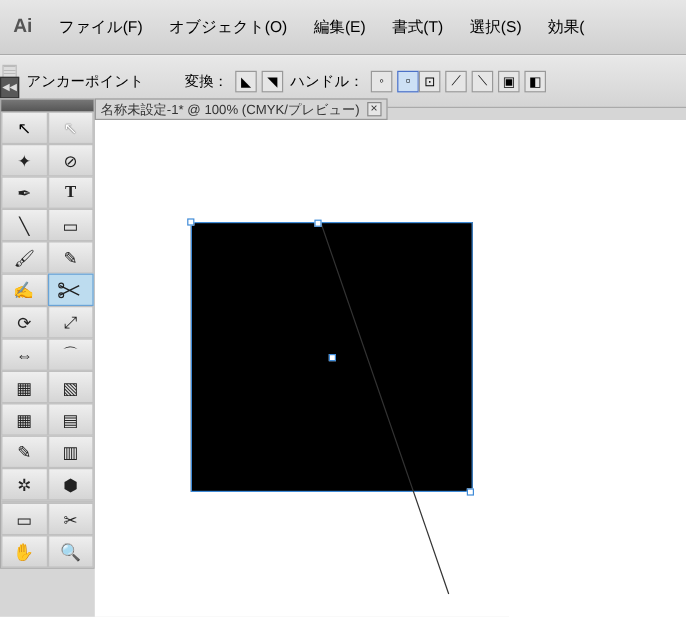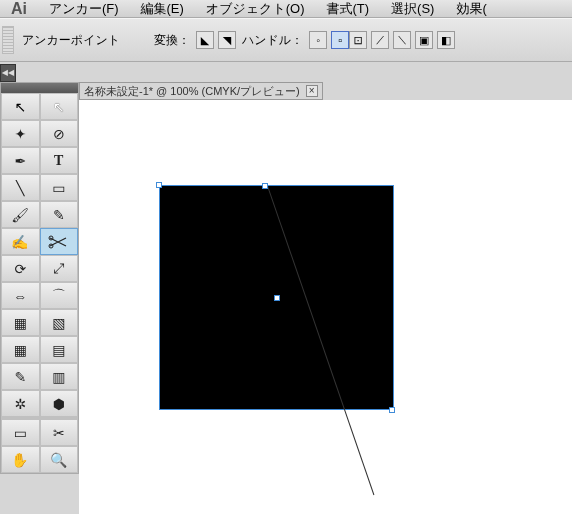--- a/index.html
+++ b/index.html
@@ -1,18 +1,18 @@
 <!DOCTYPE html>
 <html><head>
 <meta charset="utf-8">
 <style>
   * { box-sizing: border-box; margin: 0; padding: 0; font-family: "MS UI Gothic", "Yu Gothic", sans-serif; }
   body { width: 572px; height: 514px; background: #d6d6d6; overflow: hidden; }
 
-  .menubar { height: 18px; display: flex; align-items: center; background: linear-gradient(#e6e6e6, #d0d0d0); border-bottom: 1px solid #aaa; font-size: 13px; }
+  .menubar { height: 46px; display: flex; align-items: center; background: linear-gradient(#e6e6e6, #d0d0d0); border-bottom: 1px solid #aaa; font-size: 13px; }
   .ai-logo { width: 38px; display: flex; justify-content: center; align-items: center; color: #555; font-weight: bold; font-size: 16px; }
   .menu-item { padding: 0 11px; cursor: default; }
 
   .optbar { height: 44px; display: flex; align-items: center; background: linear-gradient(#e8e8e8, #d4d4d4); border-top: 1px solid #f5f5f5; border-bottom: 1px solid #aaa; font-size: 12px; }
   .optbar-handle { width: 12px; height: 28px; margin: 0 2px; background: repeating-linear-gradient(#bbb 0,#bbb 1px,#ddd 1px,#ddd 3px); border:1px solid #bbb; }
   .optlabel { padding: 0 6px; }
   .opt-icons { display: flex; align-items: center; gap: 4px; }
   .opt-icon { width: 18px; height: 18px; border: 1px solid #999; background: #e6e6e6; display: flex; justify-content: center; align-items: center; font-size: 11px; }
   .opt-icon.sel { border: 1px solid #4b70c7; background: #cde0f5; }
 
@@ -34,23 +34,23 @@
   .rect { position: absolute; left: 80px; top: 85px; width: 235px; height: 225px; background: #000; border: 1px solid #3f8bd8; }
   .handle { position: absolute; width: 6px; height: 6px; background: #fff; border: 1px solid #3f8bd8; }
   .center-pt { position: absolute; width: 6px; height: 6px; background: #fff; border: 1px solid #3f8bd8; }
   .diag { position: absolute; border-left: 1px solid #333; transform-origin: top left; }
 </style>
 </head>
 <body>
 
 <div class="menubar">
   <div class="ai-logo">Ai</div>
-  <div class="menu-item">アンカー(F)</div>
+  <div class="menu-item">ファイル(F)</div>
+  <div class="menu-item">オブジェクト(O)</div>
   <div class="menu-item">編集(E)</div>
-  <div class="menu-item">オブジェクト(O)</div>
   <div class="menu-item">書式(T)</div>
   <div class="menu-item">選択(S)</div>
   <div class="menu-item">効果(</div>
 </div>
 
 <div class="optbar">
   <div class="optbar-handle"></div>
   <div class="optlabel">アンカーポイント</div>
   <div style="width:22px"></div>
   <div class="optlabel">変換：</div>

